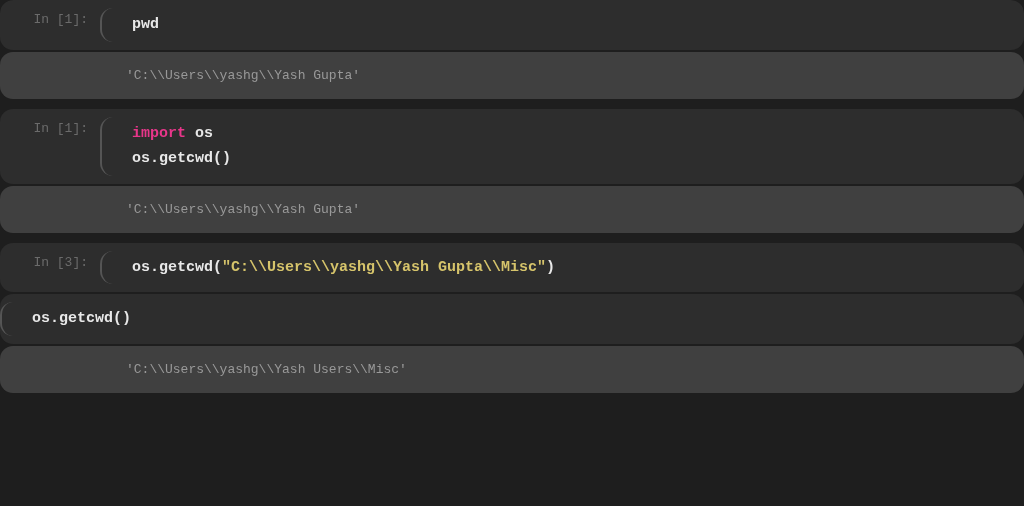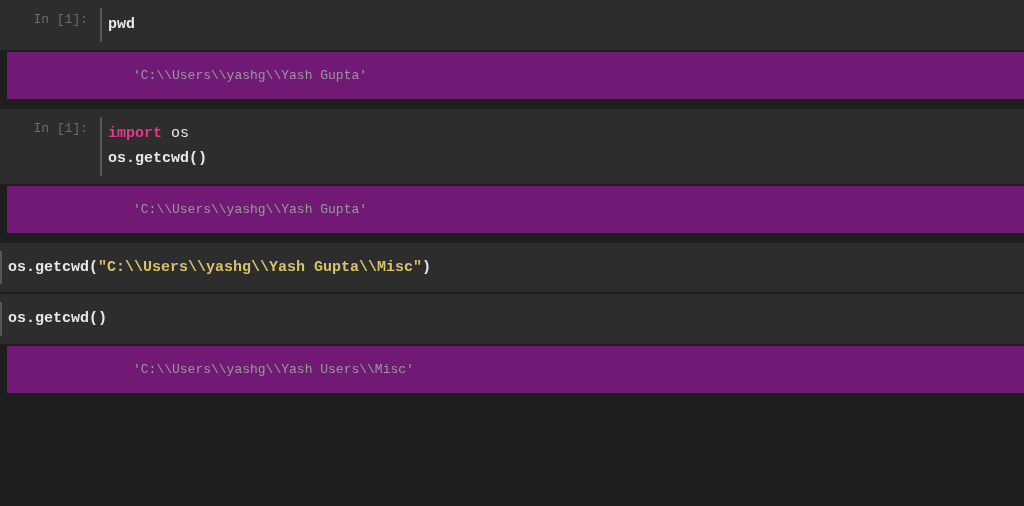--- a/index.html
+++ b/index.html
@@ -1,61 +1,60 @@
 <!DOCTYPE html>
 <html><head>
 <meta charset="utf-8">
 <style>
-  * { margin: 0; padding: 0; box-sizing: border-box; }
+  * { margin: 0; padding: 0; box-sizing: border-box; border-radius: 13px; }
   body {
     background: #1e1e1e;
     font-family: Consolas, 'Courier New', monospace;
     font-size: 14px;
     color: #d4d4d4;
     width: 1024px;
     height: 506px;
     overflow: hidden;
   }
   .cell-input {
     background: #2d2d2d;
     display: flex;
     margin-bottom: 2px;
     padding: 8px 0;
   }
   .cell-output {
-    background: #701a75;
+    background: #404040;
     display: flex;
     padding: 12px 0;
     margin-bottom: 10px;
-    margin-left: 7px;
   }
   .prompt {
     width: 100px;
     min-width: 100px;
     text-align: right;
     padding: 4px 12px 4px 0;
     color: #6b6b6b;
     font-size: 13px;
   }
   .content {
     flex: 1;
-    padding: 4px 10px 4px 6px;
+    padding: 4px 10px 4px 30px;
     border-left: 2px solid #555;
     line-height: 1.7;
     font-size: 15px;
   }
   .output-content {
     flex: 1;
     padding: 4px 10px 4px 26px;
     color: #999;
     font-size: 13px;
   }
   .code { color: #e8e8e8; font-weight: bold; }
   .kw { color: #e8368a; font-weight: bold; }
-  .mod { color: #e8e8e8; font-weight: normal; }
+  .mod { color: #e8e8e8; font-weight: bold; }
   .str { color: #d6c46b; font-weight: bold; }
   .paren { color: #e8e8e8; font-weight: bold; }
 </style>
 </head>
 <body>
 
 <div class="cell-input">
   <div class="prompt">In [1]:</div>
   <div class="content">
     <span class="code">pwd</span>
@@ -72,20 +71,21 @@
     <div><span class="kw">import</span><span class="mod"> os</span></div>
     <div class="code">os.getcwd()</div>
   </div>
 </div>
 <div class="cell-output">
   <div class="prompt"></div>
   <div class="output-content">'C:\\Users\\yashg\\Yash Gupta'</div>
 </div>
 
 <div class="cell-input">
+  <div class="prompt">In [3]:</div>
   <div class="content">
     <div><span class="code">os.getcwd(</span><span class="str">"C:\\Users\\yashg\\Yash Gupta\\Misc"</span><span class="paren">)</span></div>
   </div>
 </div>
 
 <div class="cell-input">
   <div class="content">
     <span class="code">os.getcwd()</span>
   </div>
 </div>

